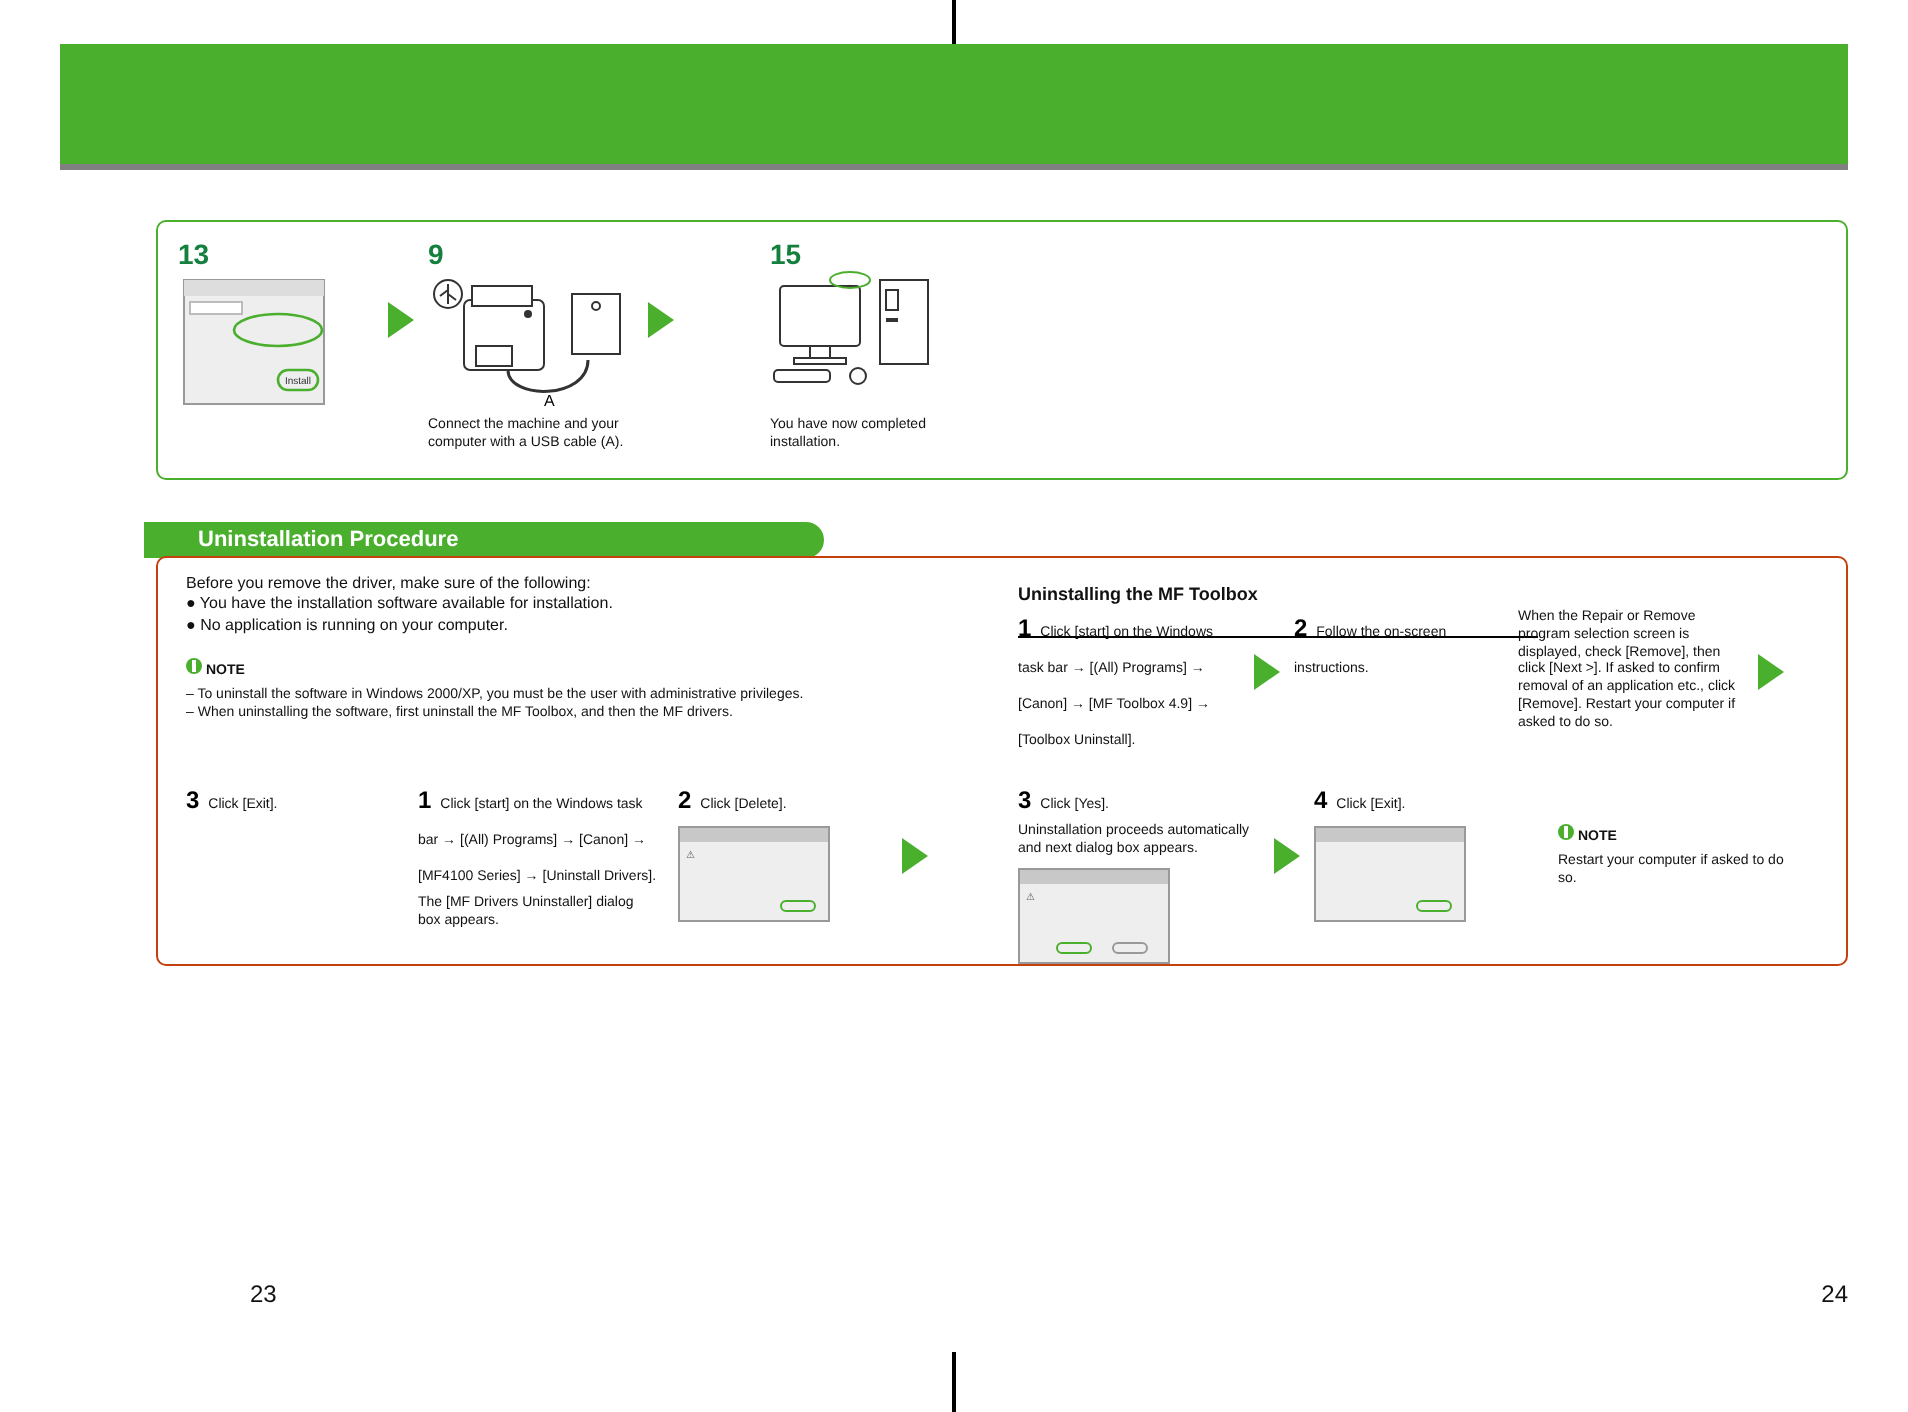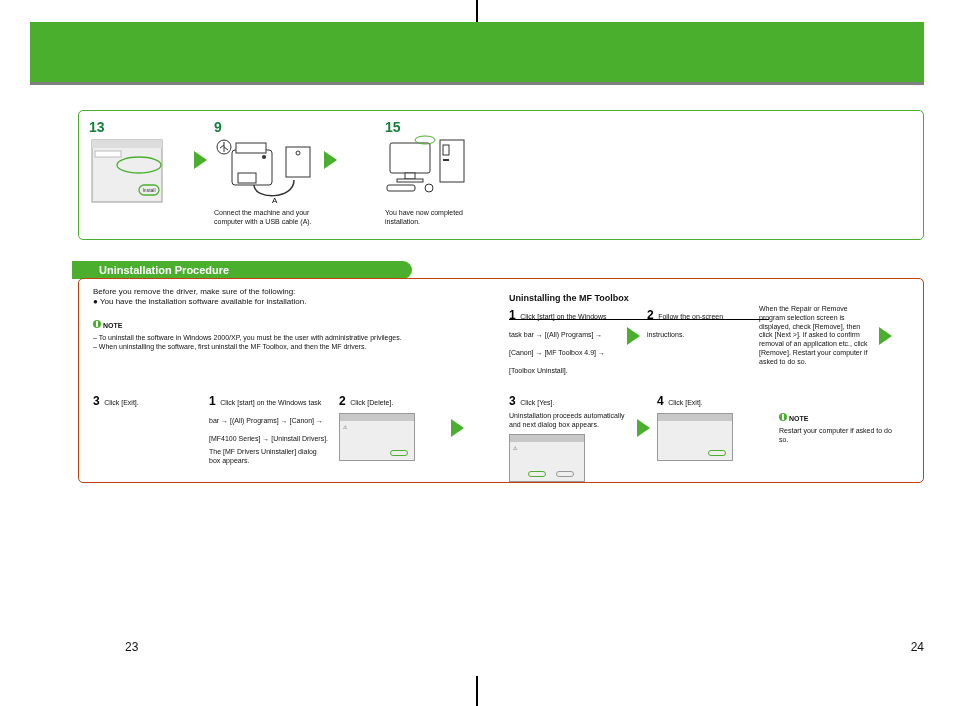--- a/index.html
+++ b/index.html
@@ -93,20 +93,21 @@
     </div>
   </div>
 
   <div class="hdr">Uninstallation Procedure</div>
 
   <div class="box2">
 
     <div class="col" style="left:14px; top:8px; width:310px;">
       <div class="small">Before you remove the driver, make sure of the following:</div>
       <div class="small"><span class="bullet">●</span> <span>You have the installation software available for installation.</span></div>
+      <div class="small"><span class="bullet">●</span> <span>No application is running on your computer.</span></div>
       <div style="margin-top:6px;">
         <span class="noteicon"></span><span class="notelbl">NOTE</span>
         <div class="tiny" style="margin-top:2px;">– To uninstall the software in Windows 2000/XP, you must be the user with administrative privileges.</div>
         <div class="tiny">– When uninstalling the software, first uninstall the MF Toolbox, and then the MF drivers.</div>
       </div>
     </div>
 
     <div class="col" style="left:430px; top:8px;">
       <span class="subhead" style="width:260px;">Uninstalling the MF Toolbox</span>
     </div>

